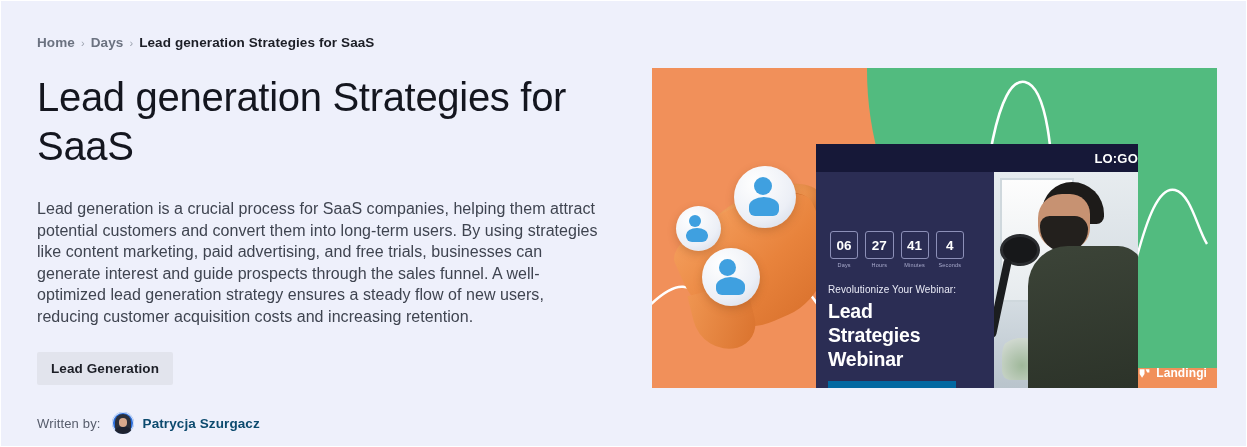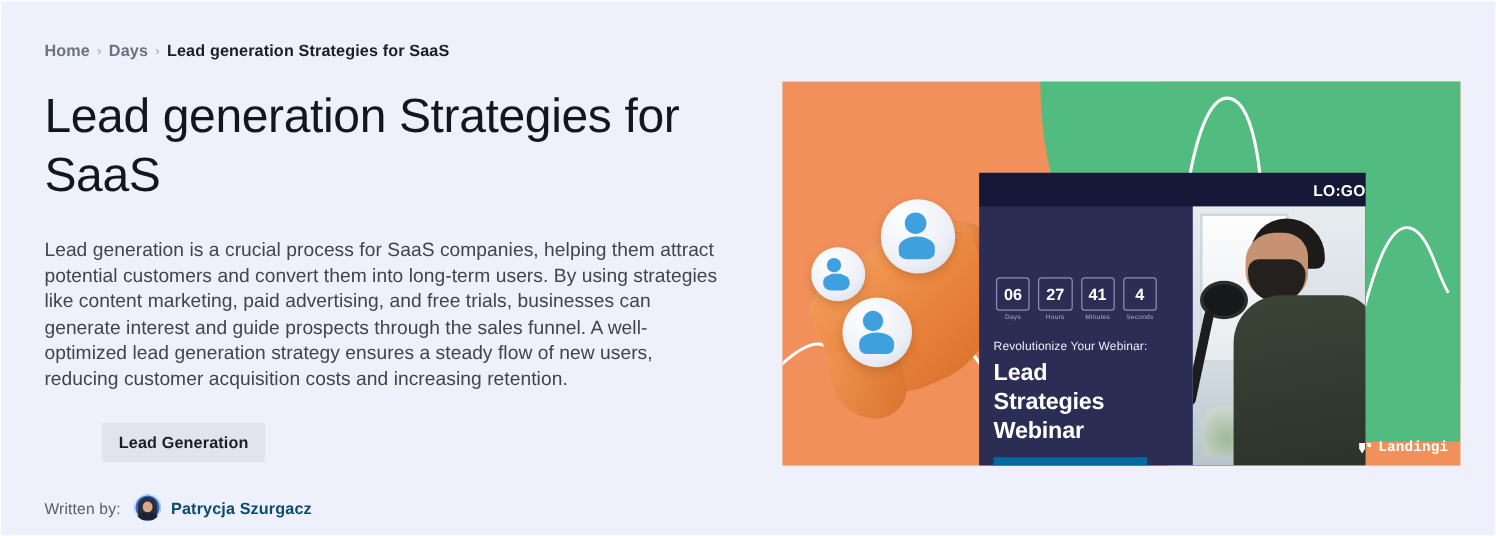--- a/index.html
+++ b/index.html
@@ -74,21 +74,20 @@
     margin-top: 27px;
     width: 566px;
     font-size: 16px;
     line-height: 21.5px;
     color: #3f4450;
     letter-spacing: 0.05px;
   }
 
   .tag-row {
     margin-top: 25px;
-    margin-left: 48px;
   }
   .tag-badge {
     display: inline-block;
     background: #e2e4ed;
     color: #1c1e26;
     font-size: 13.5px;
     font-weight: 700;
     padding: 9px 14px 9px 14px;
     letter-spacing: 0.1px;
     border-radius: 2px;
@@ -435,21 +434,20 @@
     cursor: pointer;
   }
 
   .landingi-badge {
     position: absolute;
     right: 10px;
     bottom: 8px;
     display: flex;
     align-items: center;
     gap: 5px;
-    font-family: Liberation Mono, monospace;
   }
   .landingi-mark {
     width: 13px;
     height: 13px;
   }
   .landingi-text {
     color: #ffffff;
     font-size: 12px;
     font-weight: 700;
     letter-spacing: 0.1px;

